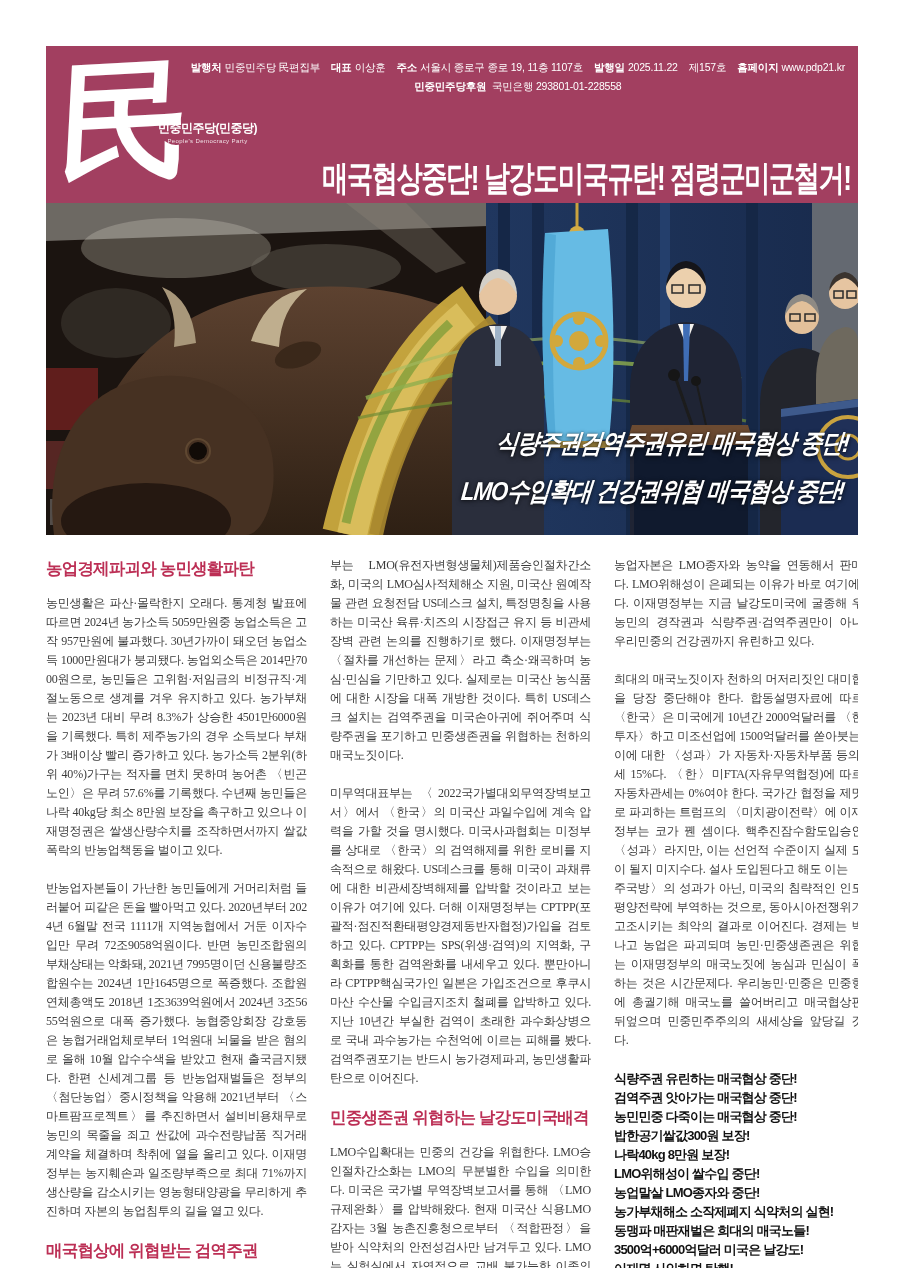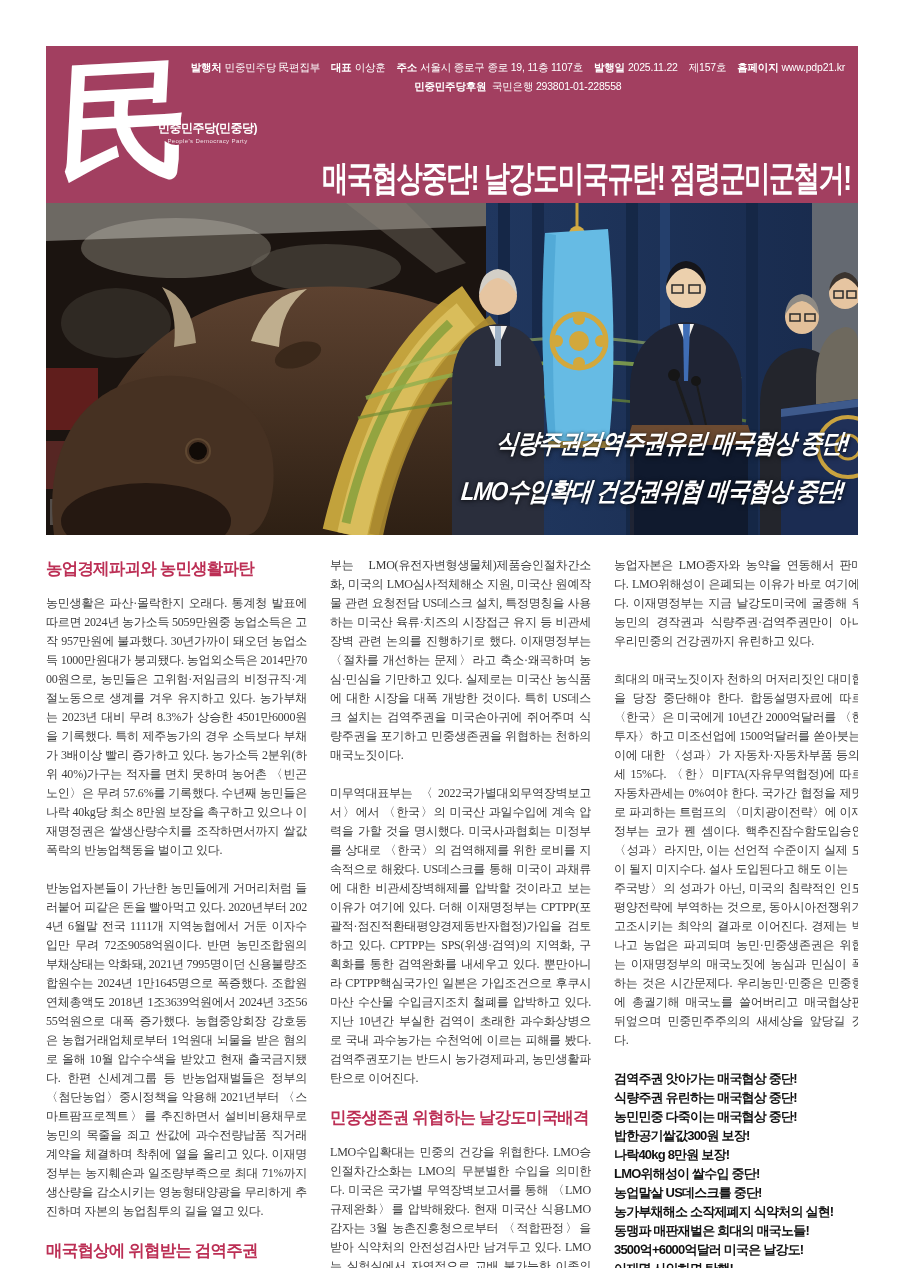--- a/index.html
+++ b/index.html
@@ -199,27 +199,27 @@
     <div class="col">
       <p class="article-para">부는 LMO(유전자변형생물체)제품승인절차간소화, 미국의 LMO심사적체해소 지원, 미국산 원예작물 관련 요청전담 US데스크 설치, 특정명칭을 사용하는 미국산 육류·치즈의 시장접근 유지 등 비관세장벽 관련 논의를 진행하기로 했다. 이재명정부는 〈절차를 개선하는 문제〉라고 축소·왜곡하며 농심·민심을 기만하고 있다. 실제로는 미국산 농식품에 대한 시장을 대폭 개방한 것이다. 특히 US데스크 설치는 검역주권을 미국손아귀에 쥐어주며 식량주권을 포기하고 민중생존권을 위협하는 천하의 매국노짓이다.</p>
       <p class="article-para">미무역대표부는 〈2022국가별대외무역장벽보고서〉에서 〈한국〉의 미국산 과일수입에 계속 압력을 가할 것을 명시했다. 미국사과협회는 미정부를 상대로 〈한국〉의 검역해제를 위한 로비를 지속적으로 해왔다. US데스크를 통해 미국이 과채류에 대한 비관세장벽해제를 압박할 것이라고 보는 이유가 여기에 있다. 더해 이재명정부는 CPTPP(포괄적·점진적환태평양경제동반자협정)가입을 검토하고 있다. CPTPP는 SPS(위생·검역)의 지역화, 구획화를 통한 검역완화를 내세우고 있다. 뿐만아니라 CPTPP핵심국가인 일본은 가입조건으로 후쿠시마산 수산물 수입금지조치 철폐를 압박하고 있다. 지난 10년간 부실한 검역이 초래한 과수화상병으로 국내 과수농가는 수천억에 이르는 피해를 봤다. 검역주권포기는 반드시 농가경제파괴, 농민생활파탄으로 이어진다.</p>
       <h2 class="article-heading">민중생존권 위협하는 날강도미국배격</h2>
       <p class="article-para">LMO수입확대는 민중의 건강을 위협한다. LMO승인절차간소화는 LMO의 무분별한 수입을 의미한다. 미국은 국가별 무역장벽보고서를 통해 〈LMO규제완화〉를 압박해왔다. 현재 미국산 식용LMO감자는 3월 농촌진흥청으로부터 〈적합판정〉을 받아 식약처의 안전성검사만 남겨두고 있다. LMO는 실험실에서 자연적으로 교배 불가능한 이종의 유전자를 인위적으로 삽입한 것으로, 필연적으로 〈유전적 불안전성〉을 증가시킨다. 이로 인해 새로운 독성물질을 생성하거나 알레르기를 유발할 가능성이 있다. LMO작물의 생산·소비를 초국적농업자본이 독점하고 있고, 초국적</p>
     </div>
     <div class="col">
       <p class="article-para">농업자본은 LMO종자와 농약을 연동해서 판매한다. LMO위해성이 은폐되는 이유가 바로 여기에 있다. 이재명정부는 지금 날강도미국에 굴종해 우리농민의 경작권과 식량주권·검역주권만이 아니라 우리민중의 건강권까지 유린하고 있다.</p>
       <p class="article-para">희대의 매국노짓이자 천하의 머저리짓인 대미협상을 당장 중단해야 한다. 합동설명자료에 따르면 〈한국〉은 미국에게 10년간 2000억달러를 〈현금투자〉하고 미조선업에 1500억달러를 쏟아붓는다. 이에 대한 〈성과〉가 자동차·자동차부품 등의 관세 15%다. 〈한〉미FTA(자유무역협정)에 따르면 자동차관세는 0%여야 한다. 국가간 협정을 제멋대로 파괴하는 트럼프의 〈미치광이전략〉에 이재명정부는 코가 꿴 셈이다. 핵추진잠수함도입승인이 〈성과〉라지만, 이는 선언적 수준이지 실제 도입이 될지 미지수다. 설사 도입된다고 해도 이는 〈자주국방〉의 성과가 아닌, 미국의 침략적인 인도태평양전략에 부역하는 것으로, 동아시아전쟁위기를 고조시키는 최악의 결과로 이어진다. 경제는 박살나고 농업은 파괴되며 농민·민중생존권은 위협받는 이재명정부의 매국노짓에 농심과 민심이 폭발하는 것은 시간문제다. 우리농민·민중은 민중항쟁에 총궐기해 매국노를 쓸어버리고 매국협상판을 뒤엎으며 민중민주주의의 새세상을 앞당길 것이다.</p>
       <div class="slogans">
+        <div class="slogan">식량주권 유린하는 매국협상 중단!</div>
         <div class="slogan">검역주권 앗아가는 매국협상 중단!</div>
-        <div class="slogan">식량주권 유린하는 매국협상 중단!</div>
         <div class="slogan">농민민중 다죽이는 매국협상 중단!</div>
         <div class="slogan">밥한공기쌀값300원 보장!</div>
         <div class="slogan">나락40kg 8만원 보장!</div>
         <div class="slogan">LMO위해성이 쌀수입 중단!</div>
-        <div class="slogan">농업말살 US데스크를 중단!</div>
+        <div class="slogan">농업말살 LMO종자와 중단!</div>
         <div class="slogan">농가부채해소 소작제폐지 식약처의 실현!</div>
         <div class="slogan">동맹파 매판재벌은 희대의 매국노들!</div>
         <div class="slogan">3500억+6000억달러 미국은 날강도!</div>
         <div class="slogan">이재명 사인하면 탄핵!</div>
         <div class="slogan">전대미문의 매국노짓 머저리짓 중단!</div>
         <div class="slogan">농민중심 민중중심 민중민주사회 건설!</div>
         <div class="slogan">환수복지, 민중의 것을 민중에게로!</div>
       </div>
     </div>
   </div>

